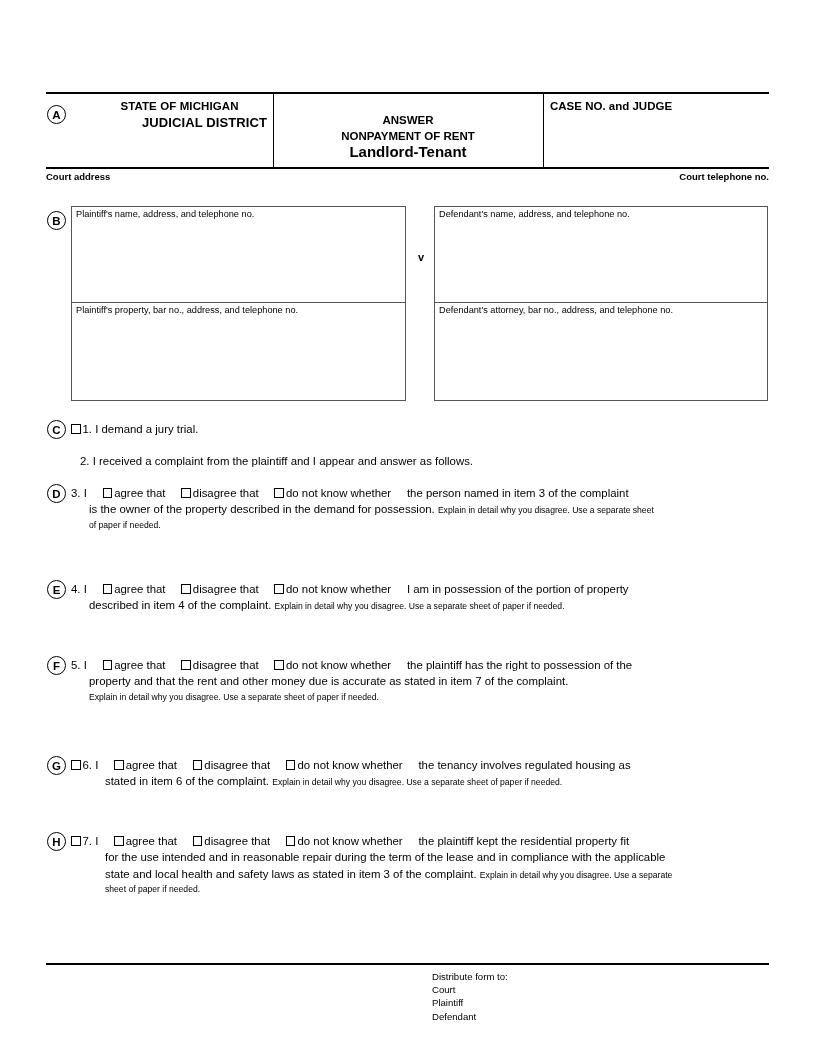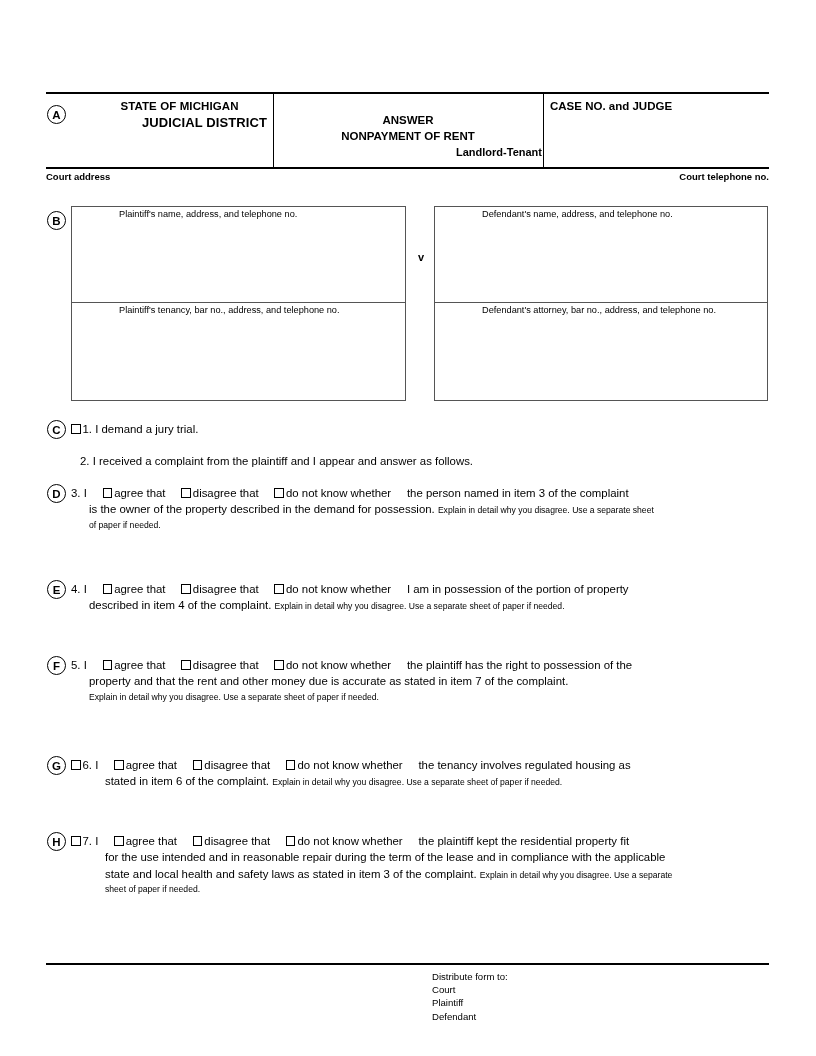--- a/index.html
+++ b/index.html
@@ -84,22 +84,21 @@
     position: absolute;
     left: 228px;
     top: 18px;
     width: 268px;
     text-align: center;
     font-size: 11.5px;
     font-weight: bold;
     line-height: 16px;
   }
   .cap-title .sub {
-    font-size: 11px;
-    text-align: right;
+    font-size: 15px;
   }
   .cap-case {
     position: absolute;
     left: 504px;
     top: 6px;
     font-size: 11.5px;
     font-weight: bold;
   }
 
   .sublabel {
@@ -115,21 +114,20 @@
     position: absolute;
     border: 1.2px solid #555;
     box-sizing: border-box;
   }
   .party-label {
     position: absolute;
     left: 4px;
     top: 2px;
     font-size: 9.2px;
     white-space: nowrap;
-    margin-left: 43px;
   }
   .pbox-left-top    { left: 71px;  top: 206px; width: 335px; height: 97px; }
   .pbox-left-bot    { left: 71px;  top: 302px; width: 335px; height: 99px; }
   .pbox-right-top   { left: 434px; top: 206px; width: 334px; height: 97px; }
   .pbox-right-bot   { left: 434px; top: 302px; width: 334px; height: 99px; }
 
   .versus {
     position: absolute;
     left: 410px;
     top: 251px;
@@ -205,21 +203,21 @@
 
   <div class="sublabel left">Court address</div>
   <div class="sublabel right">Court telephone no.</div>
 
   <div class="marker" style="left:47px; top:211px;">B</div>
 
   <div class="party pbox-left-top">
     <div class="party-label">Plaintiff's name, address, and telephone no.</div>
   </div>
   <div class="party pbox-left-bot">
-    <div class="party-label">Plaintiff's tenancy, bar no., address, and telephone no.</div>
+    <div class="party-label">Plaintiff's property, bar no., address, and telephone no.</div>
   </div>
 
   <div class="versus">v</div>
 
   <div class="party pbox-right-top">
     <div class="party-label">Defendant's name, address, and telephone no.</div>
   </div>
   <div class="party pbox-right-bot">
     <div class="party-label">Defendant's attorney, bar no., address, and telephone no.</div>
   </div>

